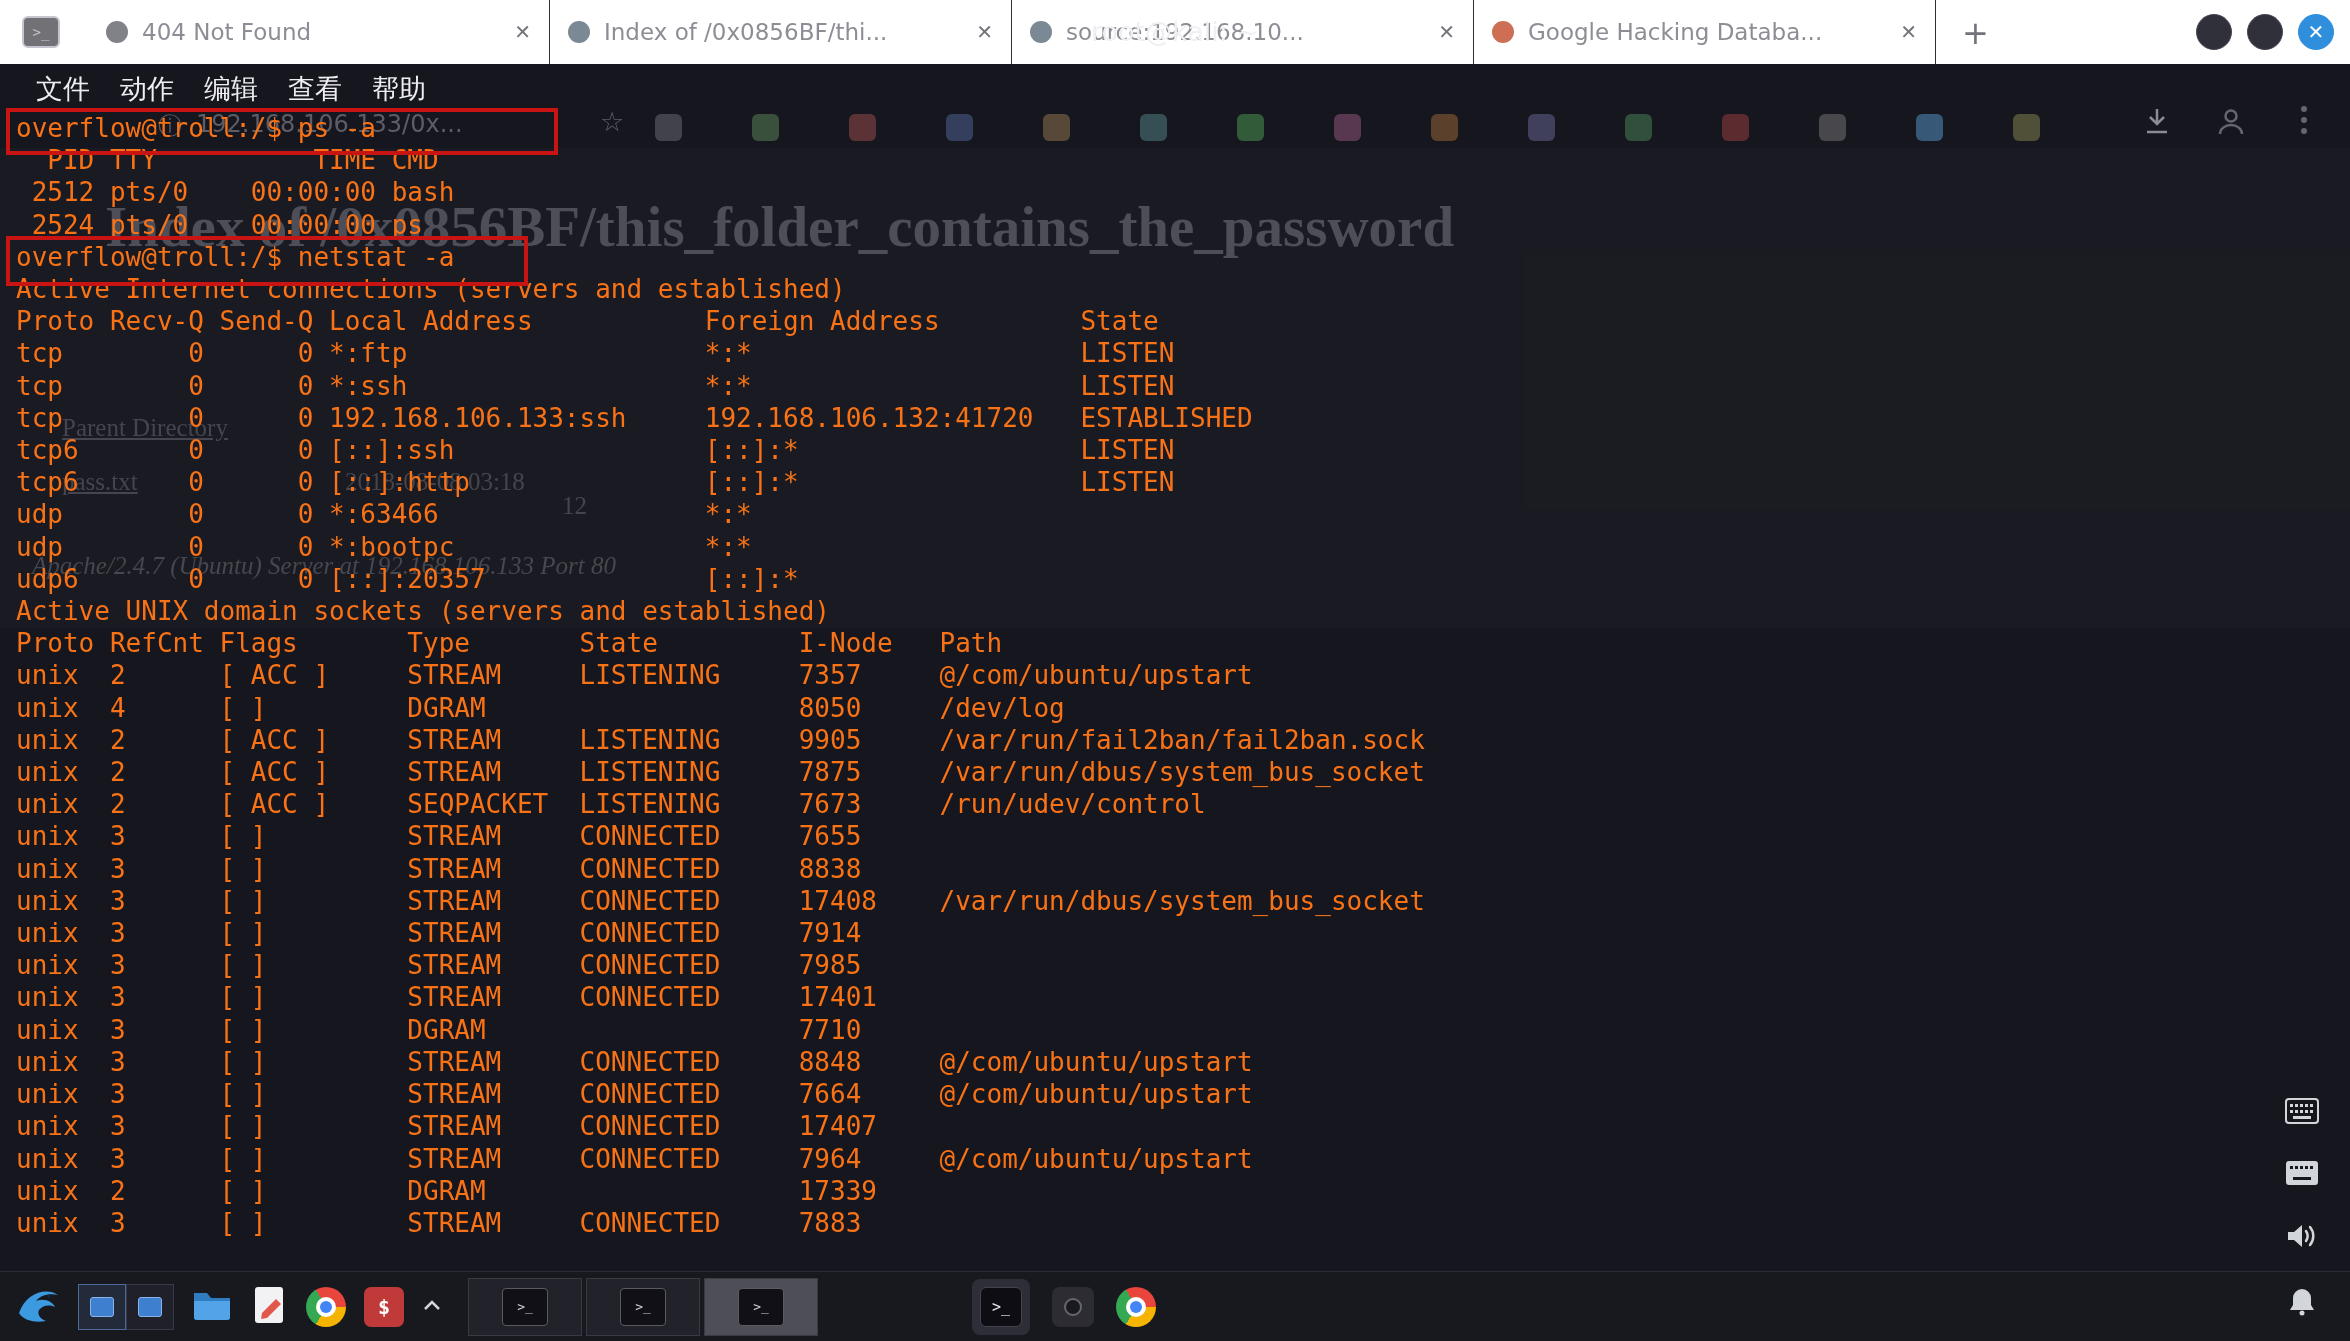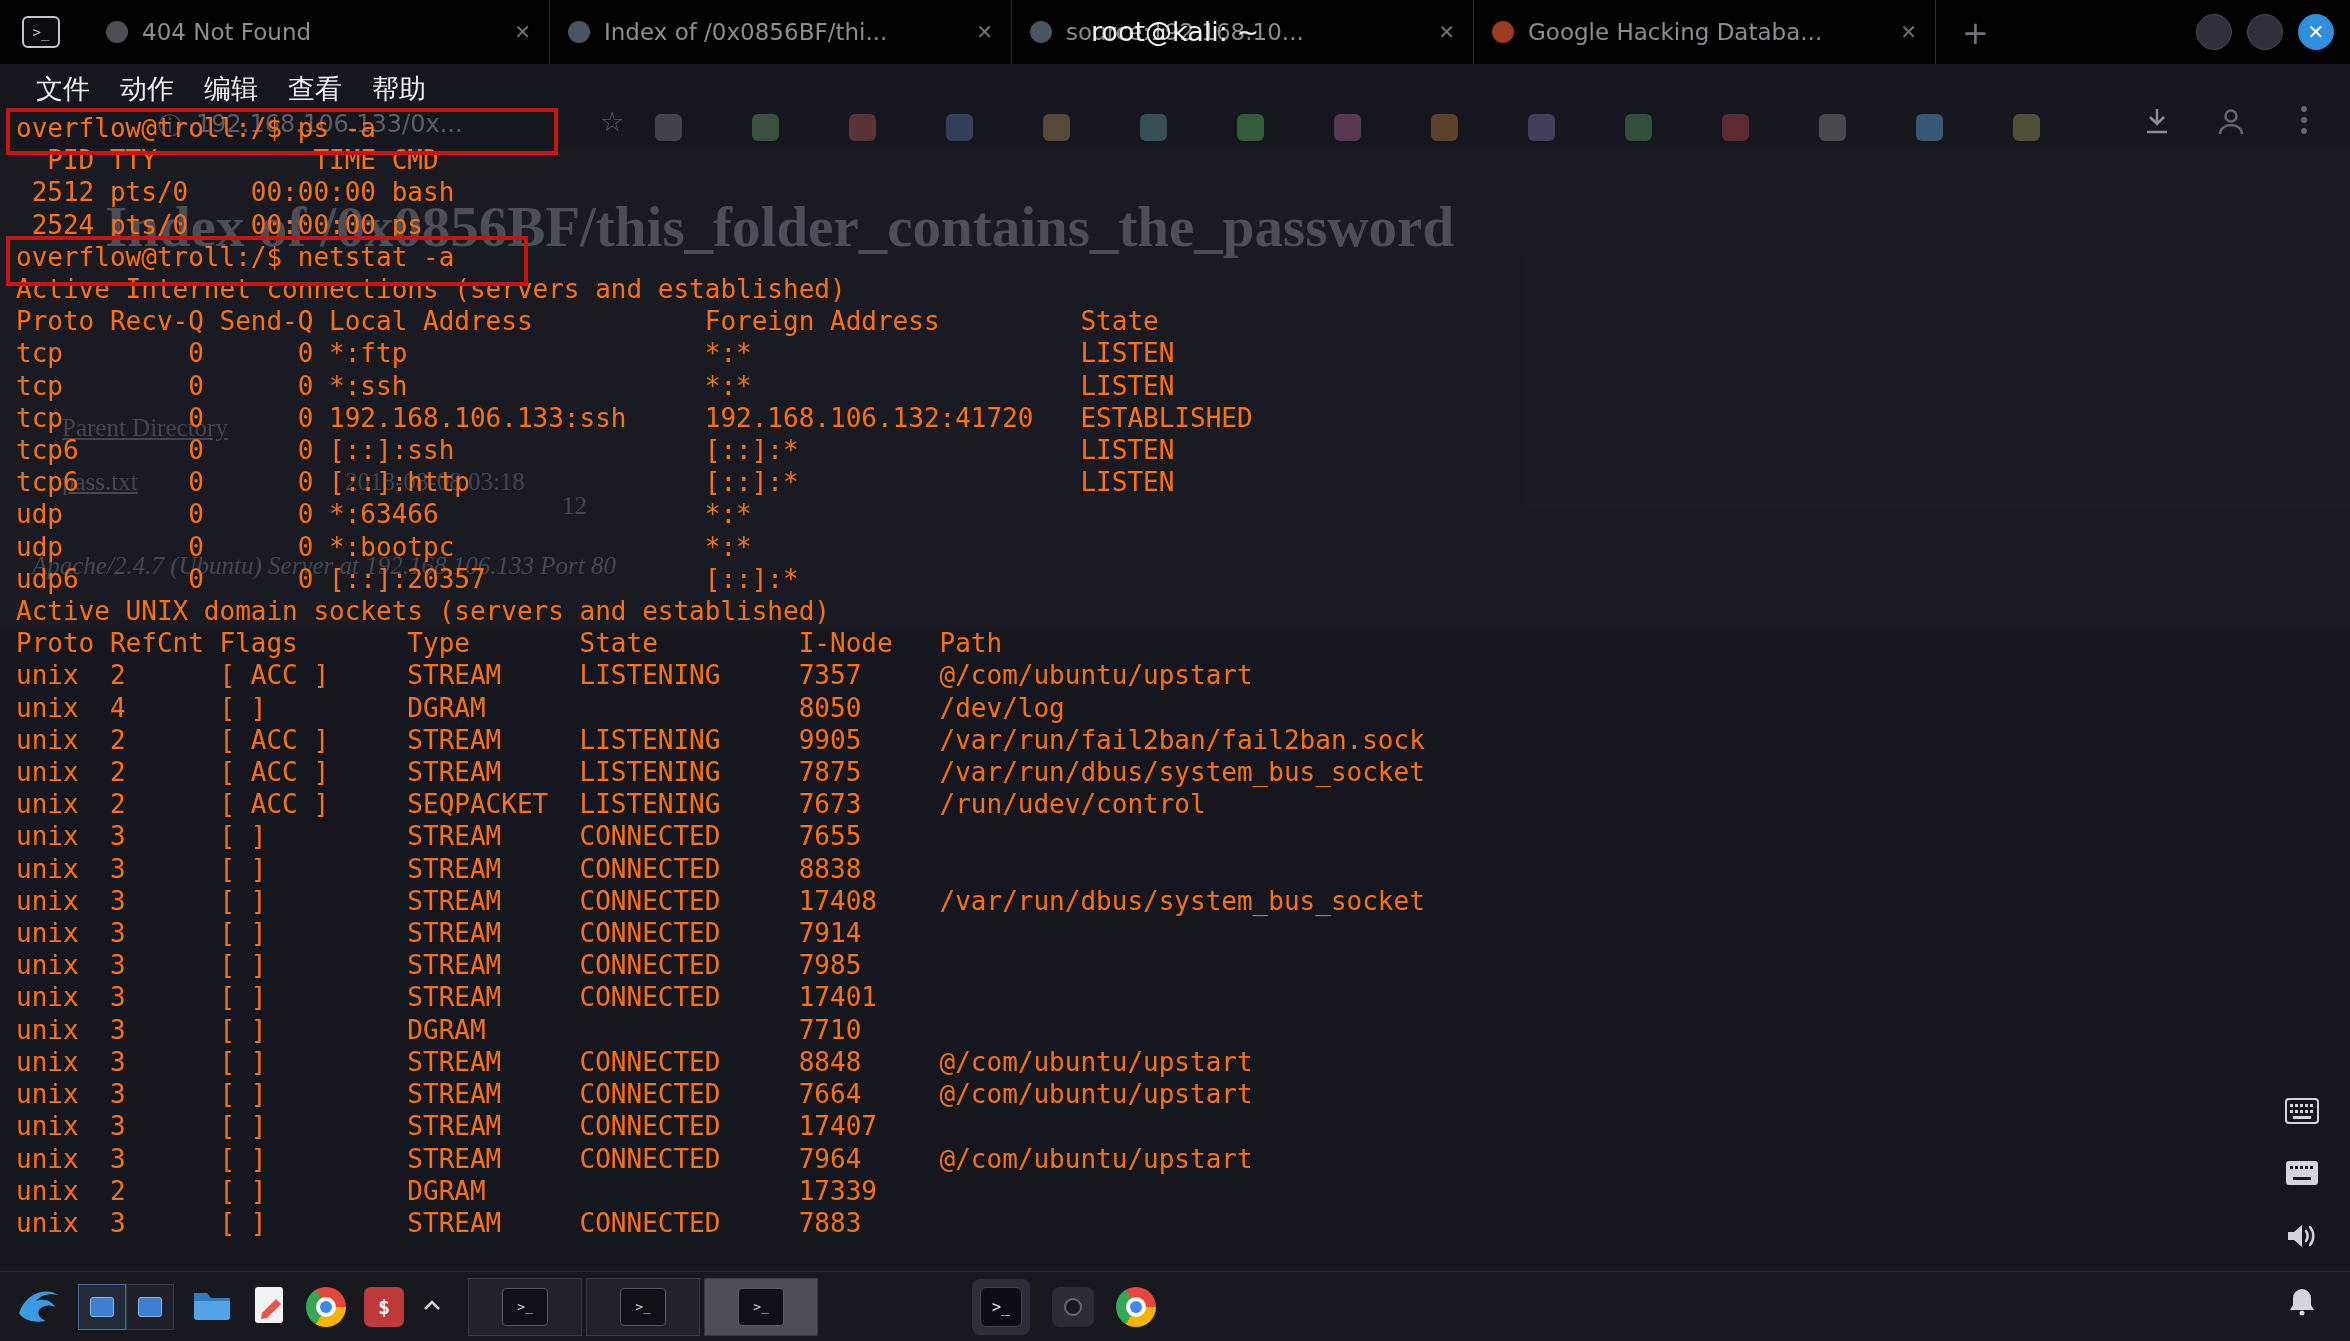--- a/index.html
+++ b/index.html
@@ -4,21 +4,21 @@
 <style>
   * { margin:0; padding:0; box-sizing:border-box; }
   html,body { background:#0c0c12; }
   .screen { position:relative; width:2350px; height:1341px; background:#16161e; overflow:hidden;
             font-family:"DejaVu Sans","Liberation Sans",sans-serif; }
 
   
   .browser-layer { position:absolute; inset:0; z-index:0; }
   .page-tint { position:absolute; left:0; top:148px; right:0; height:480px; background:rgba(255,255,255,0.02); }
 
-  .tabstrip { position:absolute; top:0; left:0; right:0; height:64px; background:#000000;
+  .tabstrip { position:absolute; top:0; left:0; right:0; height:64px; background:#ffffff;
               display:flex; align-items:center; padding-left:88px; }
   .tab { width:462px; height:64px; display:flex; align-items:center; gap:14px; padding:0 18px;
          border-right:1px solid #2e2e38; color:#8d8d96; font-size:23px; }
   .tab-favicon { width:22px; height:22px; border-radius:50%; flex:none; opacity:.8; }
   .tab-title { flex:1; white-space:nowrap; overflow:hidden; }
   .tab-close { color:#73737c; font-size:20px; flex:none; }
   .newtab-btn { position:absolute; left:1962px; top:14px; color:#73737c; font-size:32px; }
 
   .url-info  { position:absolute; left:158px; top:110px; color:#55555f; font-size:24px; }
   .url-text  { position:absolute; left:196px; top:110px; color:#5d5d67; font-size:24px; }

